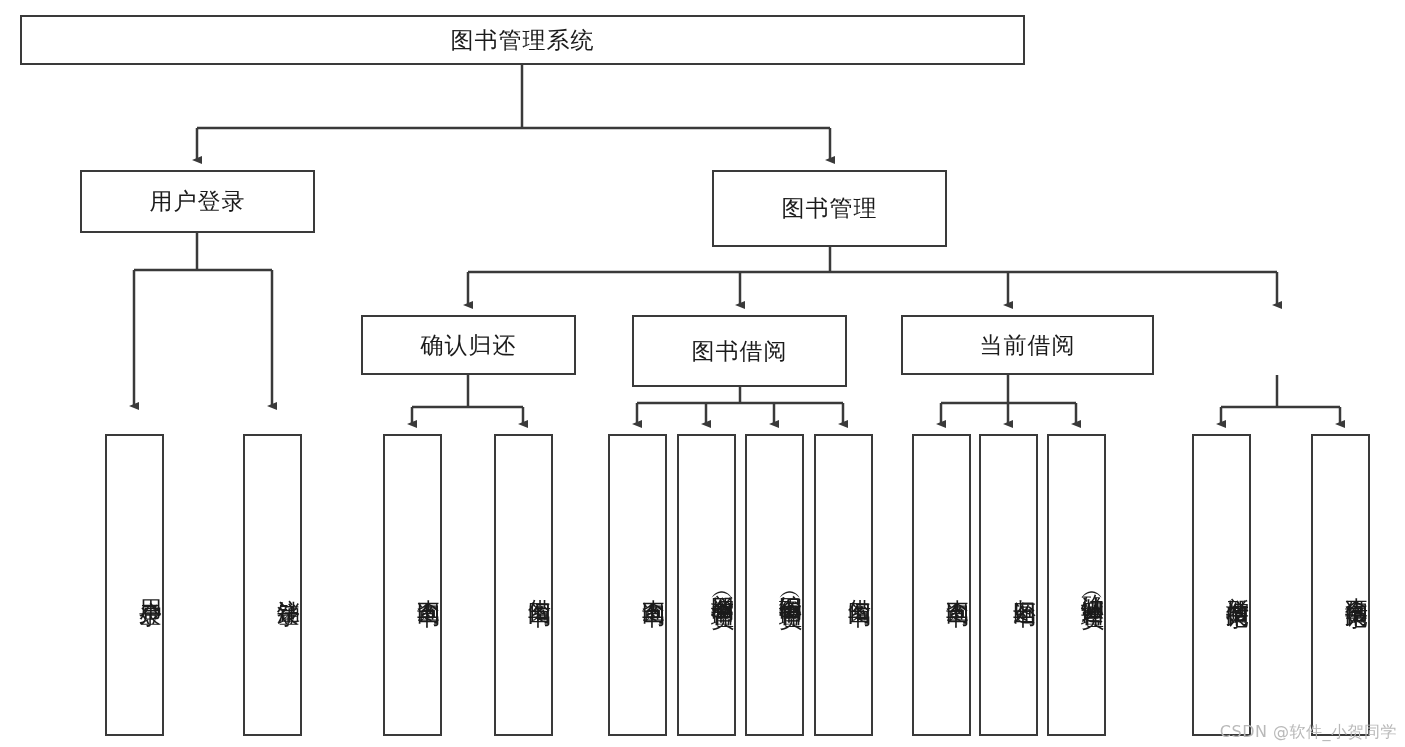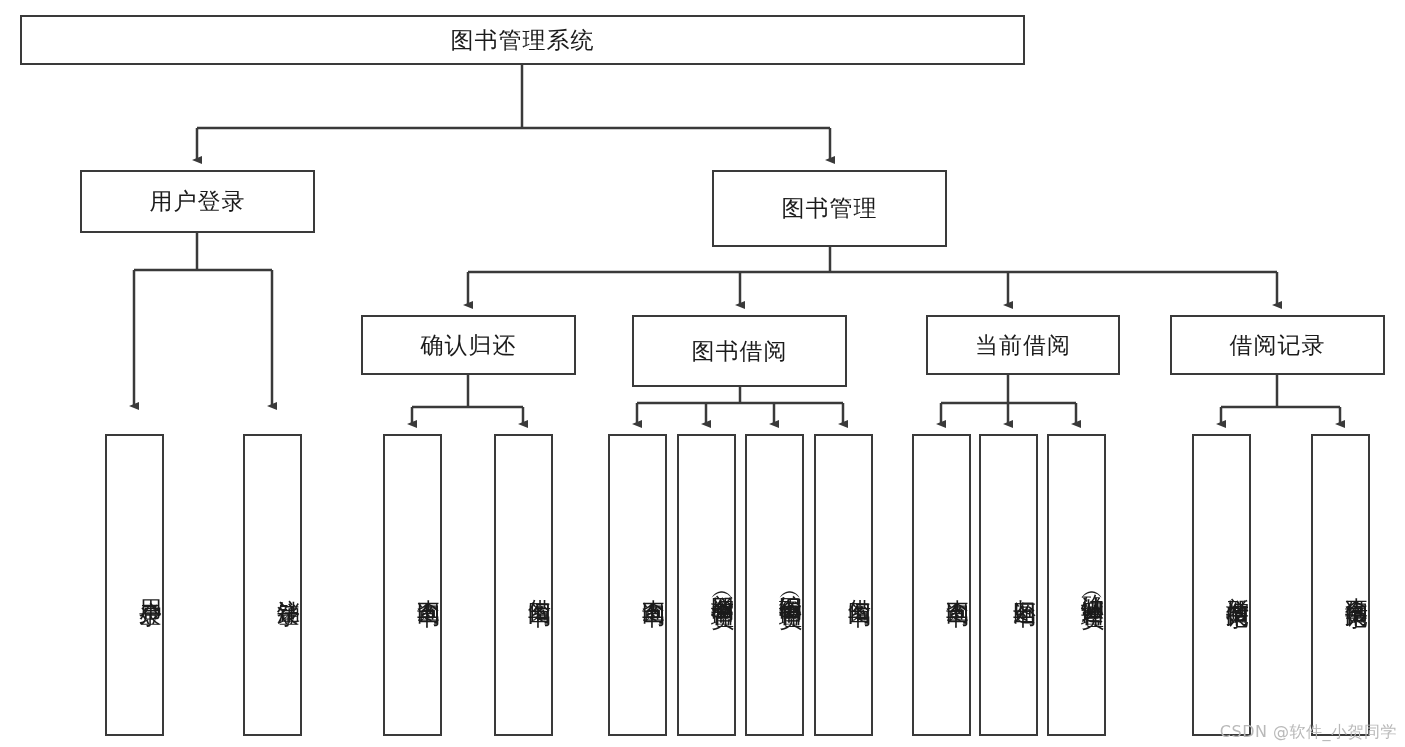--- a/index.html
+++ b/index.html
@@ -115,22 +115,21 @@
     </g>
   </svg>
 
   <div class="node horiz" style="left:20px; top:15px; width:1005px; height:50px;">图书管理系统</div>
 
   <div class="node horiz" style="left:80px; top:170px; width:235px; height:63px;">用户登录</div>
   <div class="node horiz" style="left:712px; top:170px; width:235px; height:77px;">图书管理</div>
 
   <div class="node horiz" style="left:361px; top:315px; width:215px; height:60px;">确认归还</div>
   <div class="node horiz" style="left:632px; top:315px; width:215px; height:72px;">图书借阅</div>
-  <div class="node horiz" style="left:901px; top:315px; width:194px; height:60px;margin-left:25px;">当前借阅</div>
-  <div class="node horiz" style="left:1170px; top:315px; width:215px; height:60px;">借阅记录</div>
+  <div class="node horiz" style="left:901px; top:315px; width:253px; height:60px;">当前借阅</div>
 
   <div class="node vert" style="left:105px; top:434px; width:59px; height:302px;">用户登录</div>
   <div class="node vert" style="left:243px; top:434px; width:59px; height:302px;">注销登录</div>
 
   <div class="node vert" style="left:383px; top:434px; width:59px; height:302px;">查询图书</div>
   <div class="node vert" style="left:494px; top:434px; width:59px; height:302px;">借阅图书</div>
 
   <div class="node vert" style="left:608px; top:434px; width:59px; height:302px;">查询图书</div>
   <div class="node vert" style="left:677px; top:434px; width:59px; height:302px;">新增图书（管理员）</div>
   <div class="node vert" style="left:745px; top:434px; width:59px; height:302px;">编辑图书（管理员）</div>

